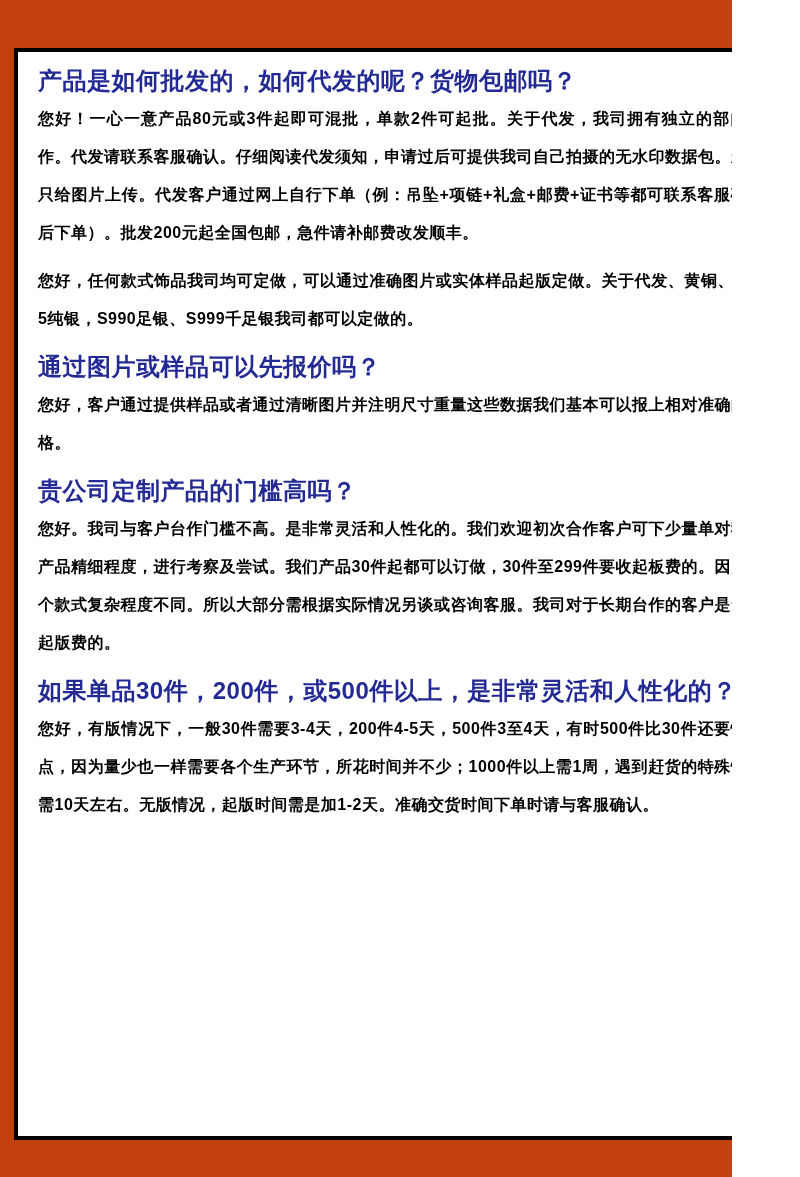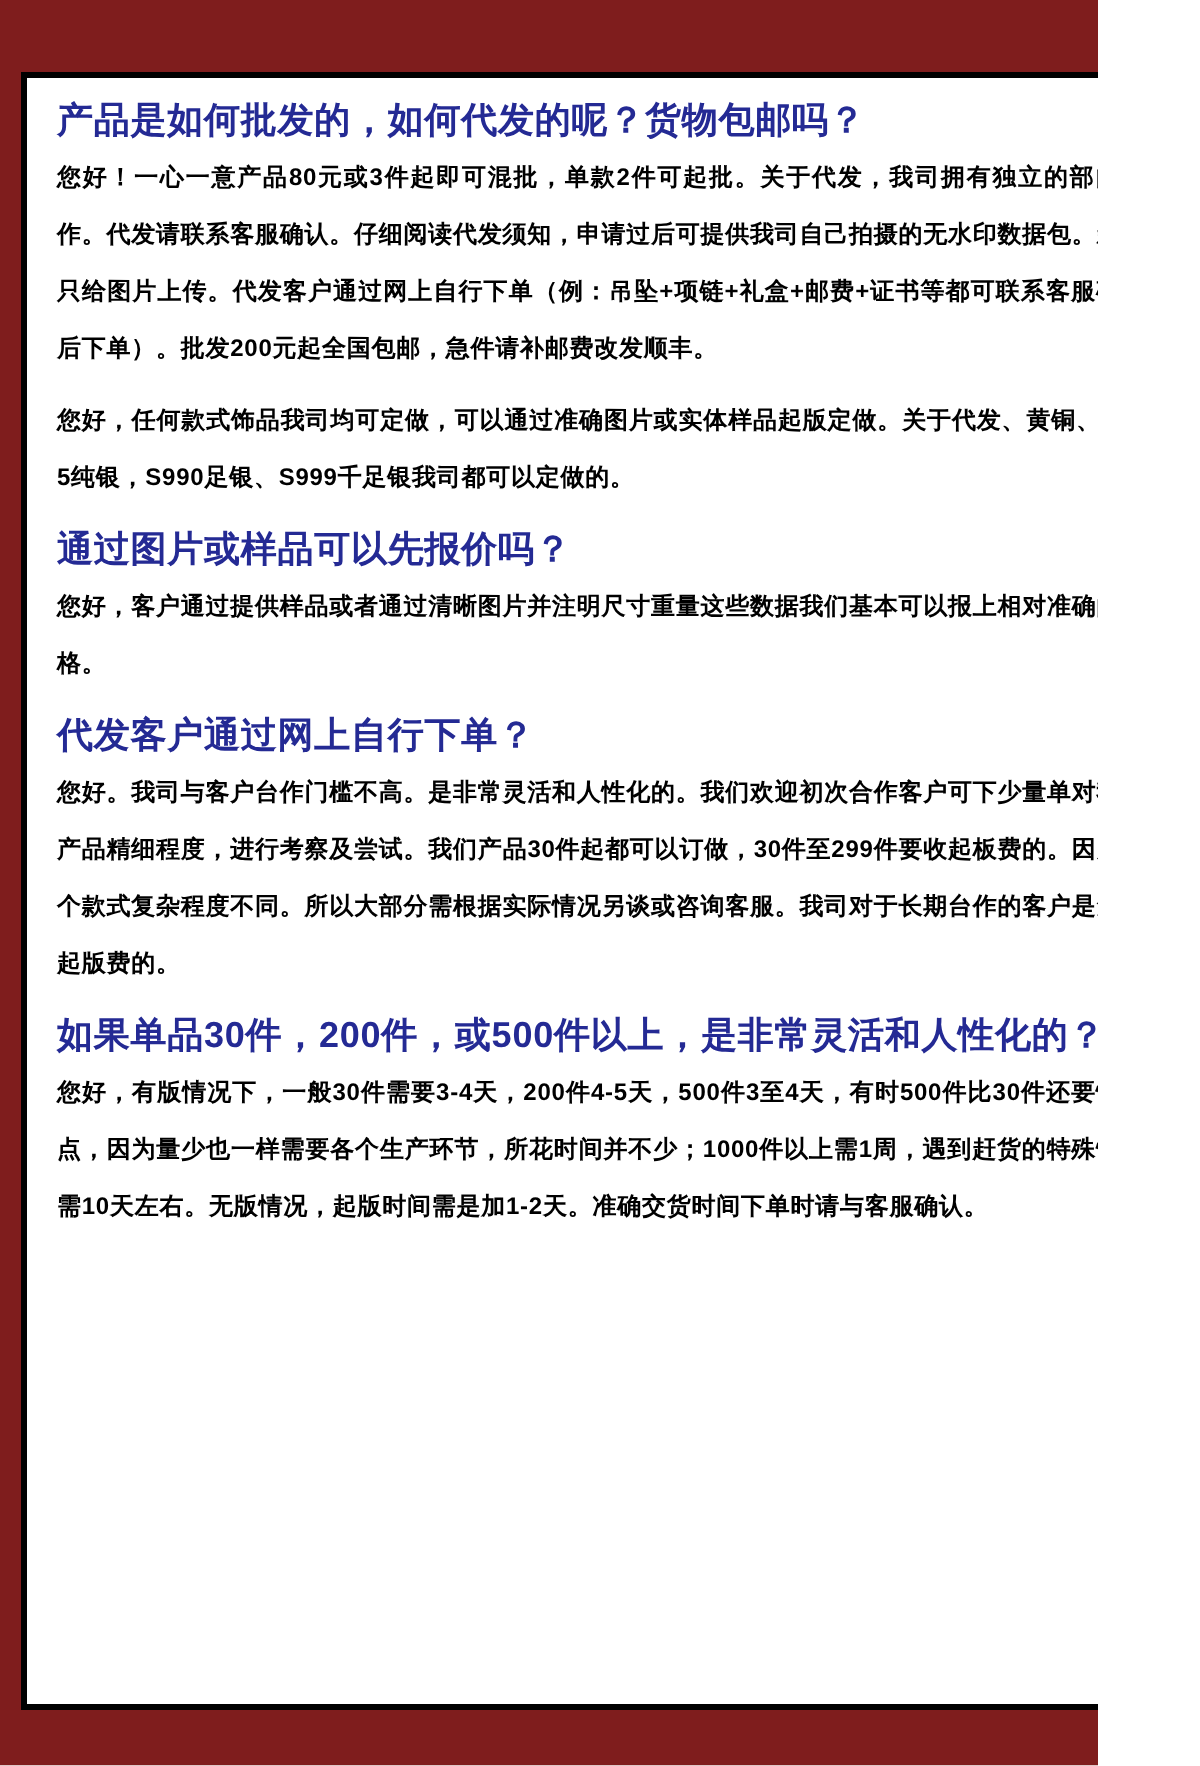--- a/index.html
+++ b/index.html
@@ -8,21 +8,21 @@
     background: #ffffff;
     width: 800px;
     height: 1177px;
     font-family: "Liberation Sans", sans-serif;
     -webkit-font-smoothing: antialiased;
   }
   .page {
     position: relative;
     width: 732px;
     height: 1177px;
-    background: #7f1d1d;
+    background: #c2410c;
     overflow: hidden;
   }
   .faq-box {
     position: absolute;
     left: 14px;
     top: 48px;
     width: 774px;
     min-height: 1092px;
     box-sizing: border-box;
     border: 4px solid #000000;
@@ -69,21 +69,21 @@
     <section class="qa">
       <p class="a">您好，任何款式饰品我司均可定做，可以通过准确图片或实体样品起版定做。关于代发、黄铜、S925纯银，S990足银、S999千足银我司都可以定做的。</p>
     </section>
 
     <section class="qa">
       <h2 class="q">通过图片或样品可以先报价吗？</h2>
       <p class="a">您好，客户通过提供样品或者通过清晰图片并注明尺寸重量这些数据我们基本可以报上相对准确的价格。</p>
     </section>
 
     <section class="qa">
-      <h2 class="q">代发客户通过网上自行下单？</h2>
+      <h2 class="q">贵公司定制产品的门槛高吗？</h2>
       <p class="a">您好。我司与客户台作门槛不高。是非常灵活和人性化的。我们欢迎初次合作客户可下少量单对我司产品精细程度，进行考察及尝试。我们产品30件起都可以订做，30件至299件要收起板费的。因为每个款式复杂程度不同。所以大部分需根据实际情况另谈或咨询客服。我司对于长期台作的客户是免收起版费的。</p>
     </section>
 
     <section class="qa">
       <h2 class="q">如果单品30件，200件，或500件以上，是非常灵活和人性化的？</h2>
       <p class="a">您好，有版情况下，一般30件需要3-4天，200件4-5天，500件3至4天，有时500件比30件还要快一点，因为量少也一样需要各个生产环节，所花时间并不少；1000件以上需1周，遇到赶货的特殊情况需10天左右。无版情况，起版时间需是加1-2天。准确交货时间下单时请与客服确认。</p>
     </section>
 
   </div>
 </div>

